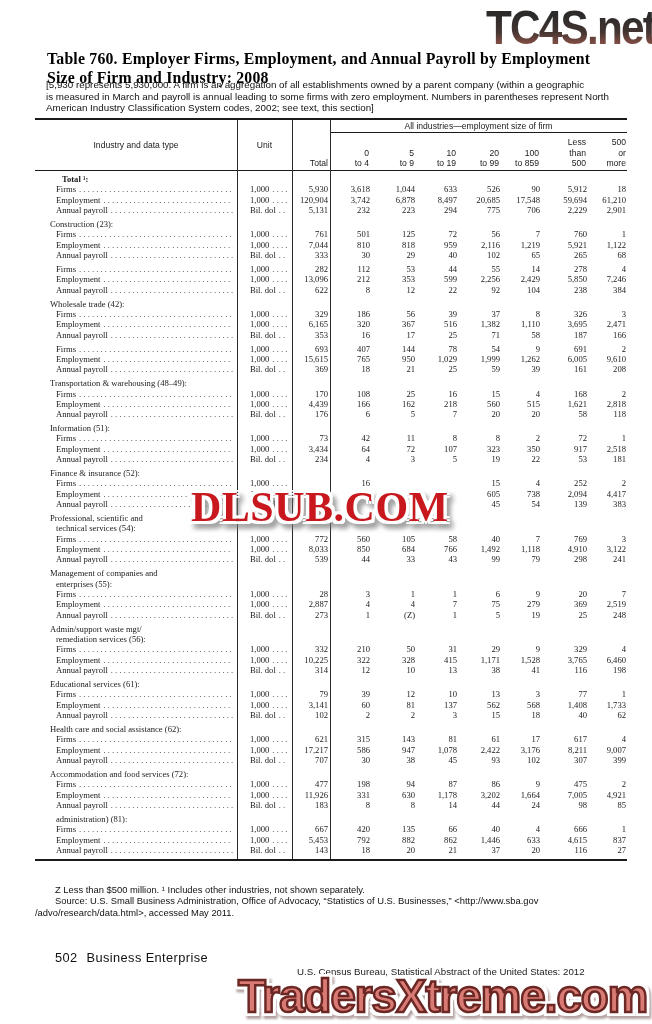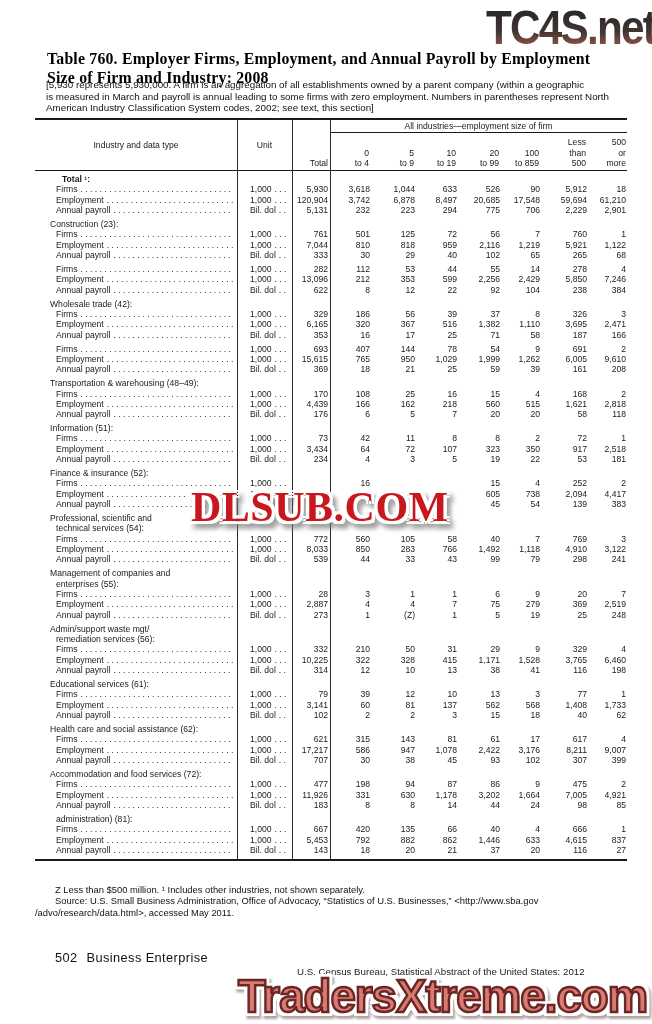--- a/index.html
+++ b/index.html
@@ -21,21 +21,21 @@
   .h-stub{left:0;top:0;width:202px;height:100%;align-items:center;justify-content:center;}
   .h-unit{left:202px;top:0;width:55px;height:100%;align-items:center;justify-content:center;}
   .h-total{left:257px;top:0;width:38px;height:100%;align-items:flex-end;justify-content:flex-end;
            padding:0 2px 2px 0;box-sizing:border-box;}
   .h-spanner{position:absolute;left:295px;top:0;width:297px;height:13px;line-height:13px;
              text-align:center;border-bottom:1px solid #1a1a1a;box-sizing:border-box;}
   .h-sizes{position:absolute;left:295px;top:13px;right:0;bottom:0;display:flex;}
   .h-size{display:flex;align-items:flex-end;justify-content:flex-end;text-align:right;
           white-space:pre-line;line-height:10.2px;padding:0 1px 2px 0;box-sizing:border-box;}
 
-  .tbody{padding:2px 0 4px;}
+  .tbody{padding:2px 0 4px;font-family:Liberation Serif, serif;}
   .tgroup{margin-top:3.6px;}
   .tgroup:first-child{margin-top:1px;}
   .trow{display:flex;height:10.35px;line-height:10.35px;font-size:8.6px;white-space:nowrap;}
   .gheading{display:block;padding-left:15px;}
   .gbold{font-weight:bold;padding-left:27px;}
   .gcont{padding-left:21px;}
   .cell{box-sizing:border-box;overflow:hidden;}
   .c-stub{width:202px;display:flex;padding-left:21px;}
   .c-unit{width:55px;display:flex;padding-left:13px;}
   .leader{flex:1;overflow:hidden;white-space:nowrap;margin:0 4px 0 3px;color:#222;}
@@ -595,21 +595,21 @@
             <div class="cell c-stub">
               <div class="lab-text">Employment</div>
               <div class="leader"></div>
             </div>
             <div class="cell c-unit">
               <div class="lab-text">1,000</div>
               <div class="leader"></div>
             </div>
             <div class="cell num w0">8,033</div>
             <div class="cell num w1">850</div>
-            <div class="cell num w2">283</div>
+            <div class="cell num w2">684</div>
             <div class="cell num w3">766</div>
             <div class="cell num w4">1,492</div>
             <div class="cell num w5">1,118</div>
             <div class="cell num w6">4,910</div>
             <div class="cell num w7">3,122</div>
           </div>
           <div class="trow">
             <div class="cell c-stub">
               <div class="lab-text">Annual payroll</div>
               <div class="leader"></div>

